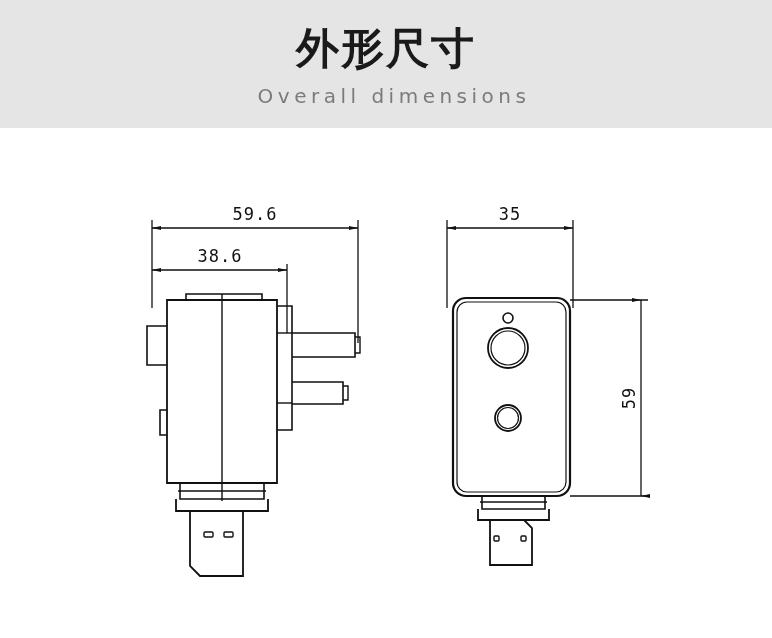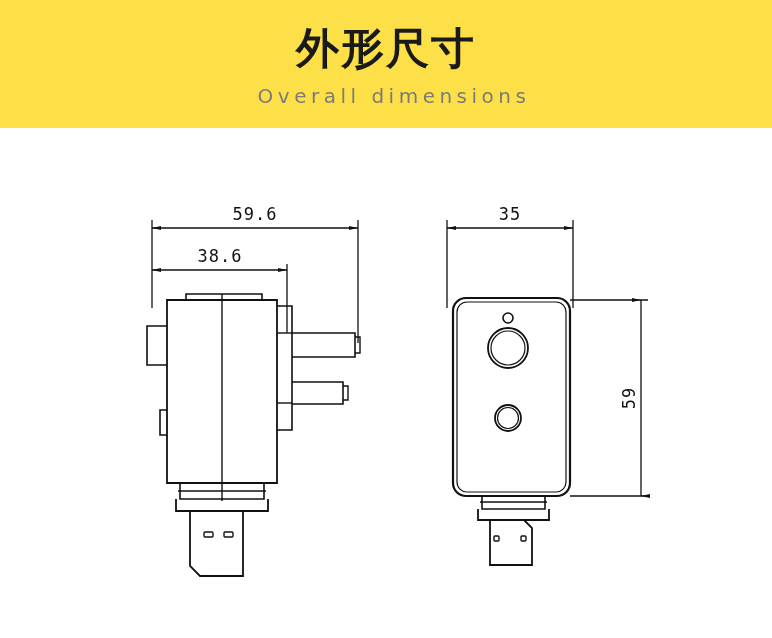--- a/index.html
+++ b/index.html
@@ -14,21 +14,21 @@
     overflow: hidden;
     font-family: "Liberation Sans", sans-serif;
   }
 
   
   #header-banner {
     position: absolute;
     left: 0; top: 0;
     width: 772px;
     height: 128px;
-    background: #fde047;
+    background: #e5e5e5;
   }
   #banner-title {
     position: absolute;
     left: 0; top: 22px;
     width: 772px;
     text-align: center;
     font-family: "DejaVu Sans", "Liberation Sans", sans-serif;
     font-size: 43px;
     font-weight: bold;
     color: #1a1a1a;

